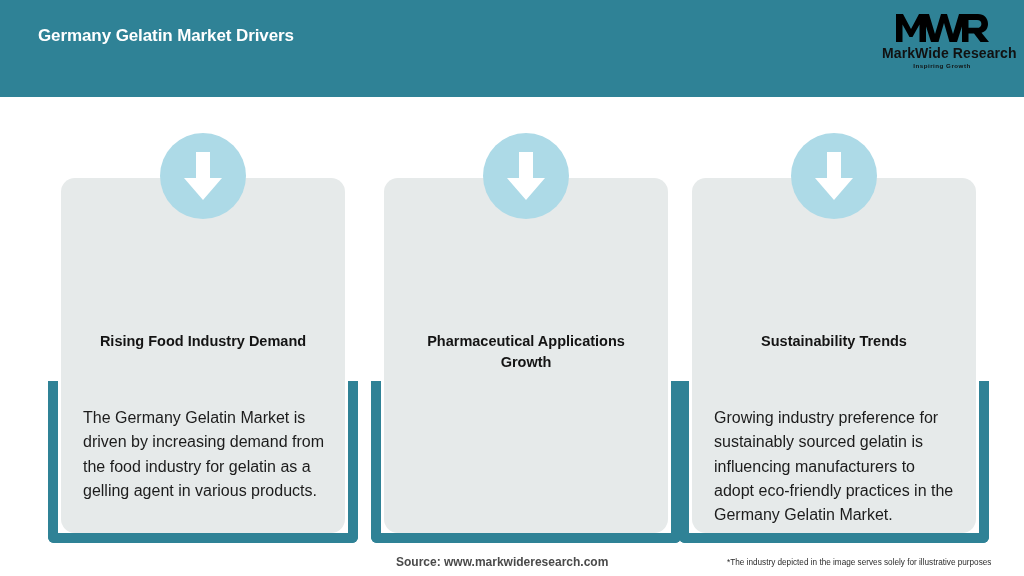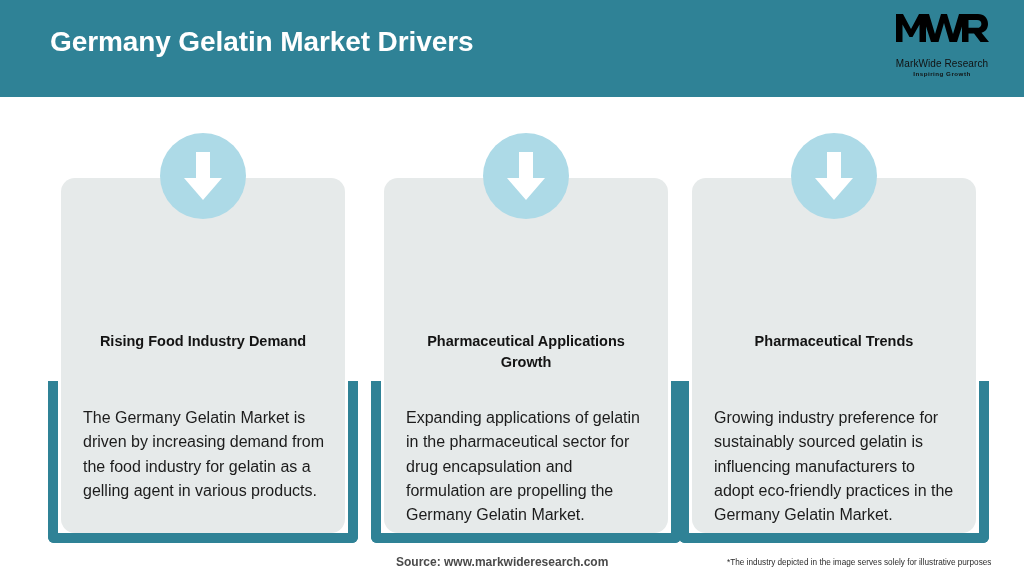--- a/index.html
+++ b/index.html
@@ -20,23 +20,23 @@
     position: absolute;
     left: 0;
     top: 0;
     width: 1024px;
     height: 97px;
     background: #2f8296;
     box-sizing: border-box;
   }
   .header-title {
     position: absolute;
-    left: 50px;
+    left: 38px;
     top: 26px;
-    font-size: 28px;
+    font-size: 17px;
     font-weight: bold;
     color: #ffffff;
     letter-spacing: -0.1px;
     white-space: nowrap;
   }
 
   
   .logo {
     position: absolute;
     right: 22px;
@@ -44,25 +44,25 @@
     width: 120px;
     height: 56px;
     text-align: center;
   }
   .logo-mark {
     display: block;
     margin: 0 auto;
   }
   .logo-name {
     display: block;
-    font-size: 10px;
-    font-weight: normal;
+    font-size: 14px;
+    font-weight: bold;
     color: #111111;
     letter-spacing: 0.1px;
-    margin-top: 14px;
+    margin-top: 1px;
     white-space: nowrap;
   }
   .logo-tagline {
     display: block;
     font-size: 6.2px;
     font-weight: bold;
     color: #111111;
     letter-spacing: 0.5px;
     margin-top: 1px;
     white-space: nowrap;
@@ -205,33 +205,32 @@
       <svg width="44" height="52" viewBox="0 0 44 52">
         <path d="M15,2 L29,2 L29,28 L41,28 L22,50 L3,28 L15,28 Z" fill="#ffffff"></path>
       </svg>
     </div>
   </div>
 
   <div class="card-slot slot-1">
     <div class="bracket"></div>
     <div class="card">
       <div class="card-title">Pharmaceutical Applications Growth</div>
-      <div class="card-body">Expanding applications of gelatin in the pharmaceutical sector for drug encapsulation and formulation are propelling the Germany Gelatin Market.</div>
     </div>
     <div class="icon-circle">
       <svg width="44" height="52" viewBox="0 0 44 52">
         <path d="M15,2 L29,2 L29,28 L41,28 L22,50 L3,28 L15,28 Z" fill="#ffffff"></path>
       </svg>
     </div>
   </div>
 
   <div class="card-slot slot-2">
     <div class="bracket"></div>
     <div class="card">
-      <div class="card-title">Pharmaceutical Trends</div>
+      <div class="card-title">Sustainability Trends</div>
       <div class="card-body">Growing industry preference for sustainably sourced gelatin is influencing manufacturers to adopt eco-friendly practices in the Germany Gelatin Market.</div>
     </div>
     <div class="icon-circle">
       <svg width="44" height="52" viewBox="0 0 44 52">
         <path d="M15,2 L29,2 L29,28 L41,28 L22,50 L3,28 L15,28 Z" fill="#ffffff"></path>
       </svg>
     </div>
   </div>
 
 </div>

